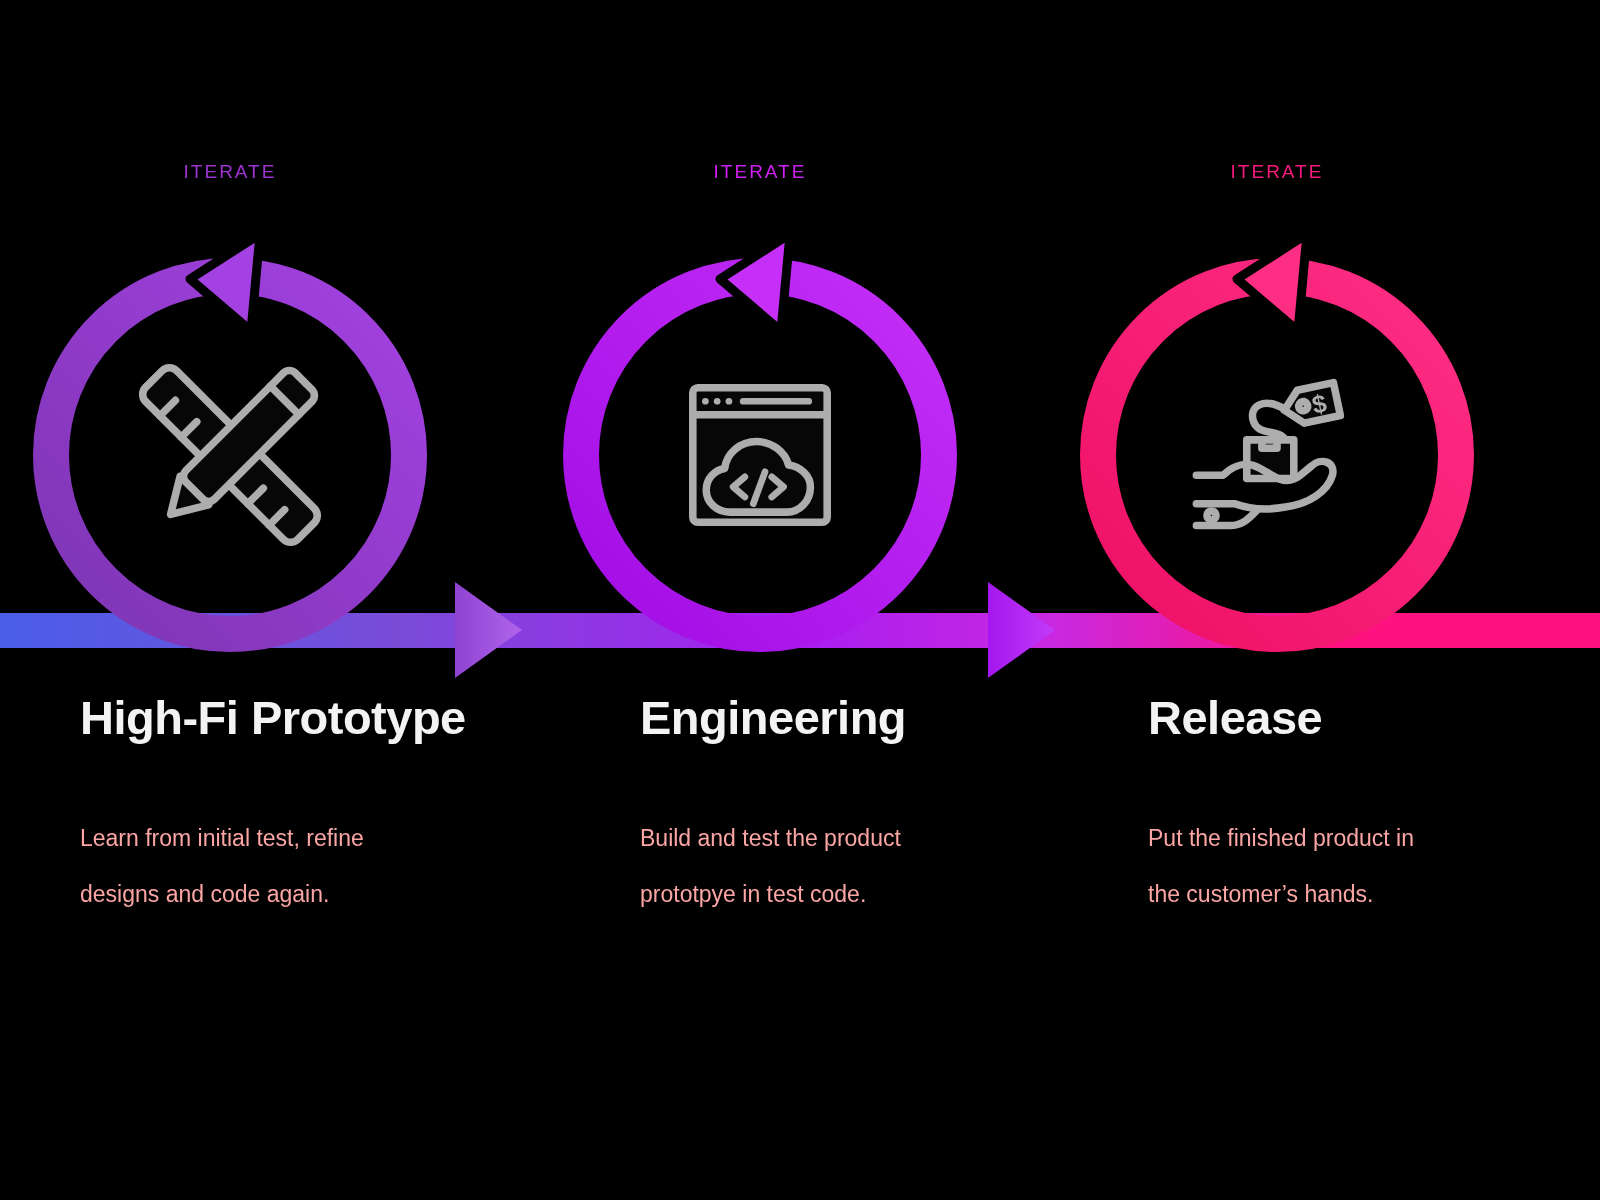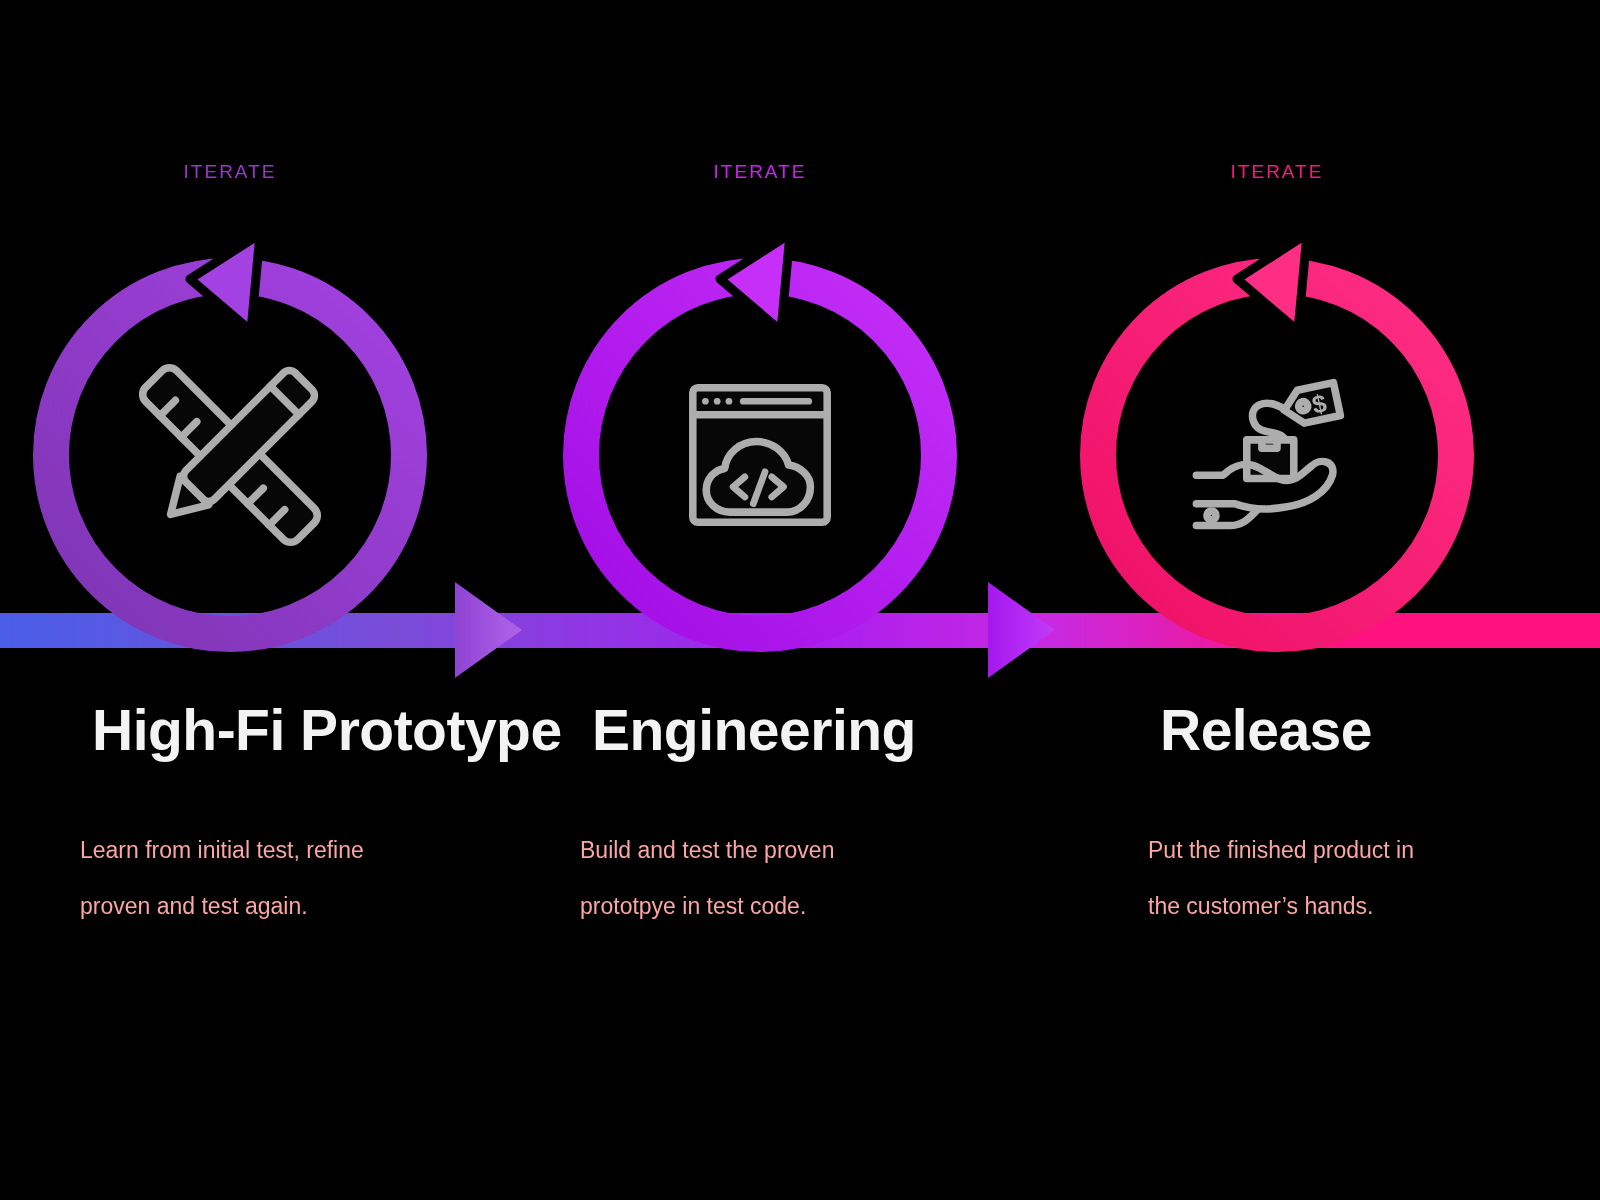--- a/index.html
+++ b/index.html
@@ -7,24 +7,24 @@
        font-family:"Liberation Sans",sans-serif;}
   .canvas{position:absolute;left:0;top:0;width:1600px;height:1200px;background:#000;}
   .flow-svg{position:absolute;left:0;top:0;}
   .stage-label{position:absolute;top:161px;width:300px;text-align:center;
        font-size:19px;letter-spacing:2px;font-weight:400;}
   .sl-0{left:80px;color:#9c34d0;}
   .sl-1{left:610px;color:#cf1ff2;}
   .sl-2{left:1127px;color:#f7197d;}
   .stage-text{position:absolute;top:690px;width:560px;}
   .st-0{left:80px;}
-  .st-1{left:580px;}
+  .st-1{left:640px;}
   .st-2{left:1148px;}
-  .stage-title{font-size:57px;line-height:56px;font-weight:700;color:#f3f3f3;
-       letter-spacing:-0.5px;margin:12px;}
+  .stage-title{font-size:47px;line-height:56px;font-weight:700;color:#f3f3f3;
+       letter-spacing:-0.5px;margin:0;}
   .stage-desc{margin-top:64px;font-size:23px;line-height:56px;color:#fca5a5;}
   .stage-desc div{white-space:nowrap;}
 </style>
 </head>
 <body>
 
 <div class="canvas">
 
   <svg class="flow-svg" width="1600" height="1200" viewBox="0 0 1600 1200">
     <defs>
@@ -123,28 +123,28 @@
   </svg>
 
   <div class="stage-label sl-0">ITERATE</div>
   <div class="stage-label sl-1">ITERATE</div>
   <div class="stage-label sl-2">ITERATE</div>
 
   <div class="stage-text st-0">
     <h2 class="stage-title">High-Fi Prototype</h2>
     <div class="stage-desc">
       <div>Learn from initial test, refine</div>
-      <div>proven and test again.</div>
+      <div>designs and code again.</div>
     </div>
   </div>
 
   <div class="stage-text st-1">
     <h2 class="stage-title">Engineering</h2>
     <div class="stage-desc">
-      <div>Build and test the proven</div>
+      <div>Build and test the product</div>
       <div>prototpye in test code.</div>
     </div>
   </div>
 
   <div class="stage-text st-2">
     <h2 class="stage-title">Release</h2>
     <div class="stage-desc">
       <div>Put the finished product in</div>
       <div>the customer’s hands.</div>
     </div>

